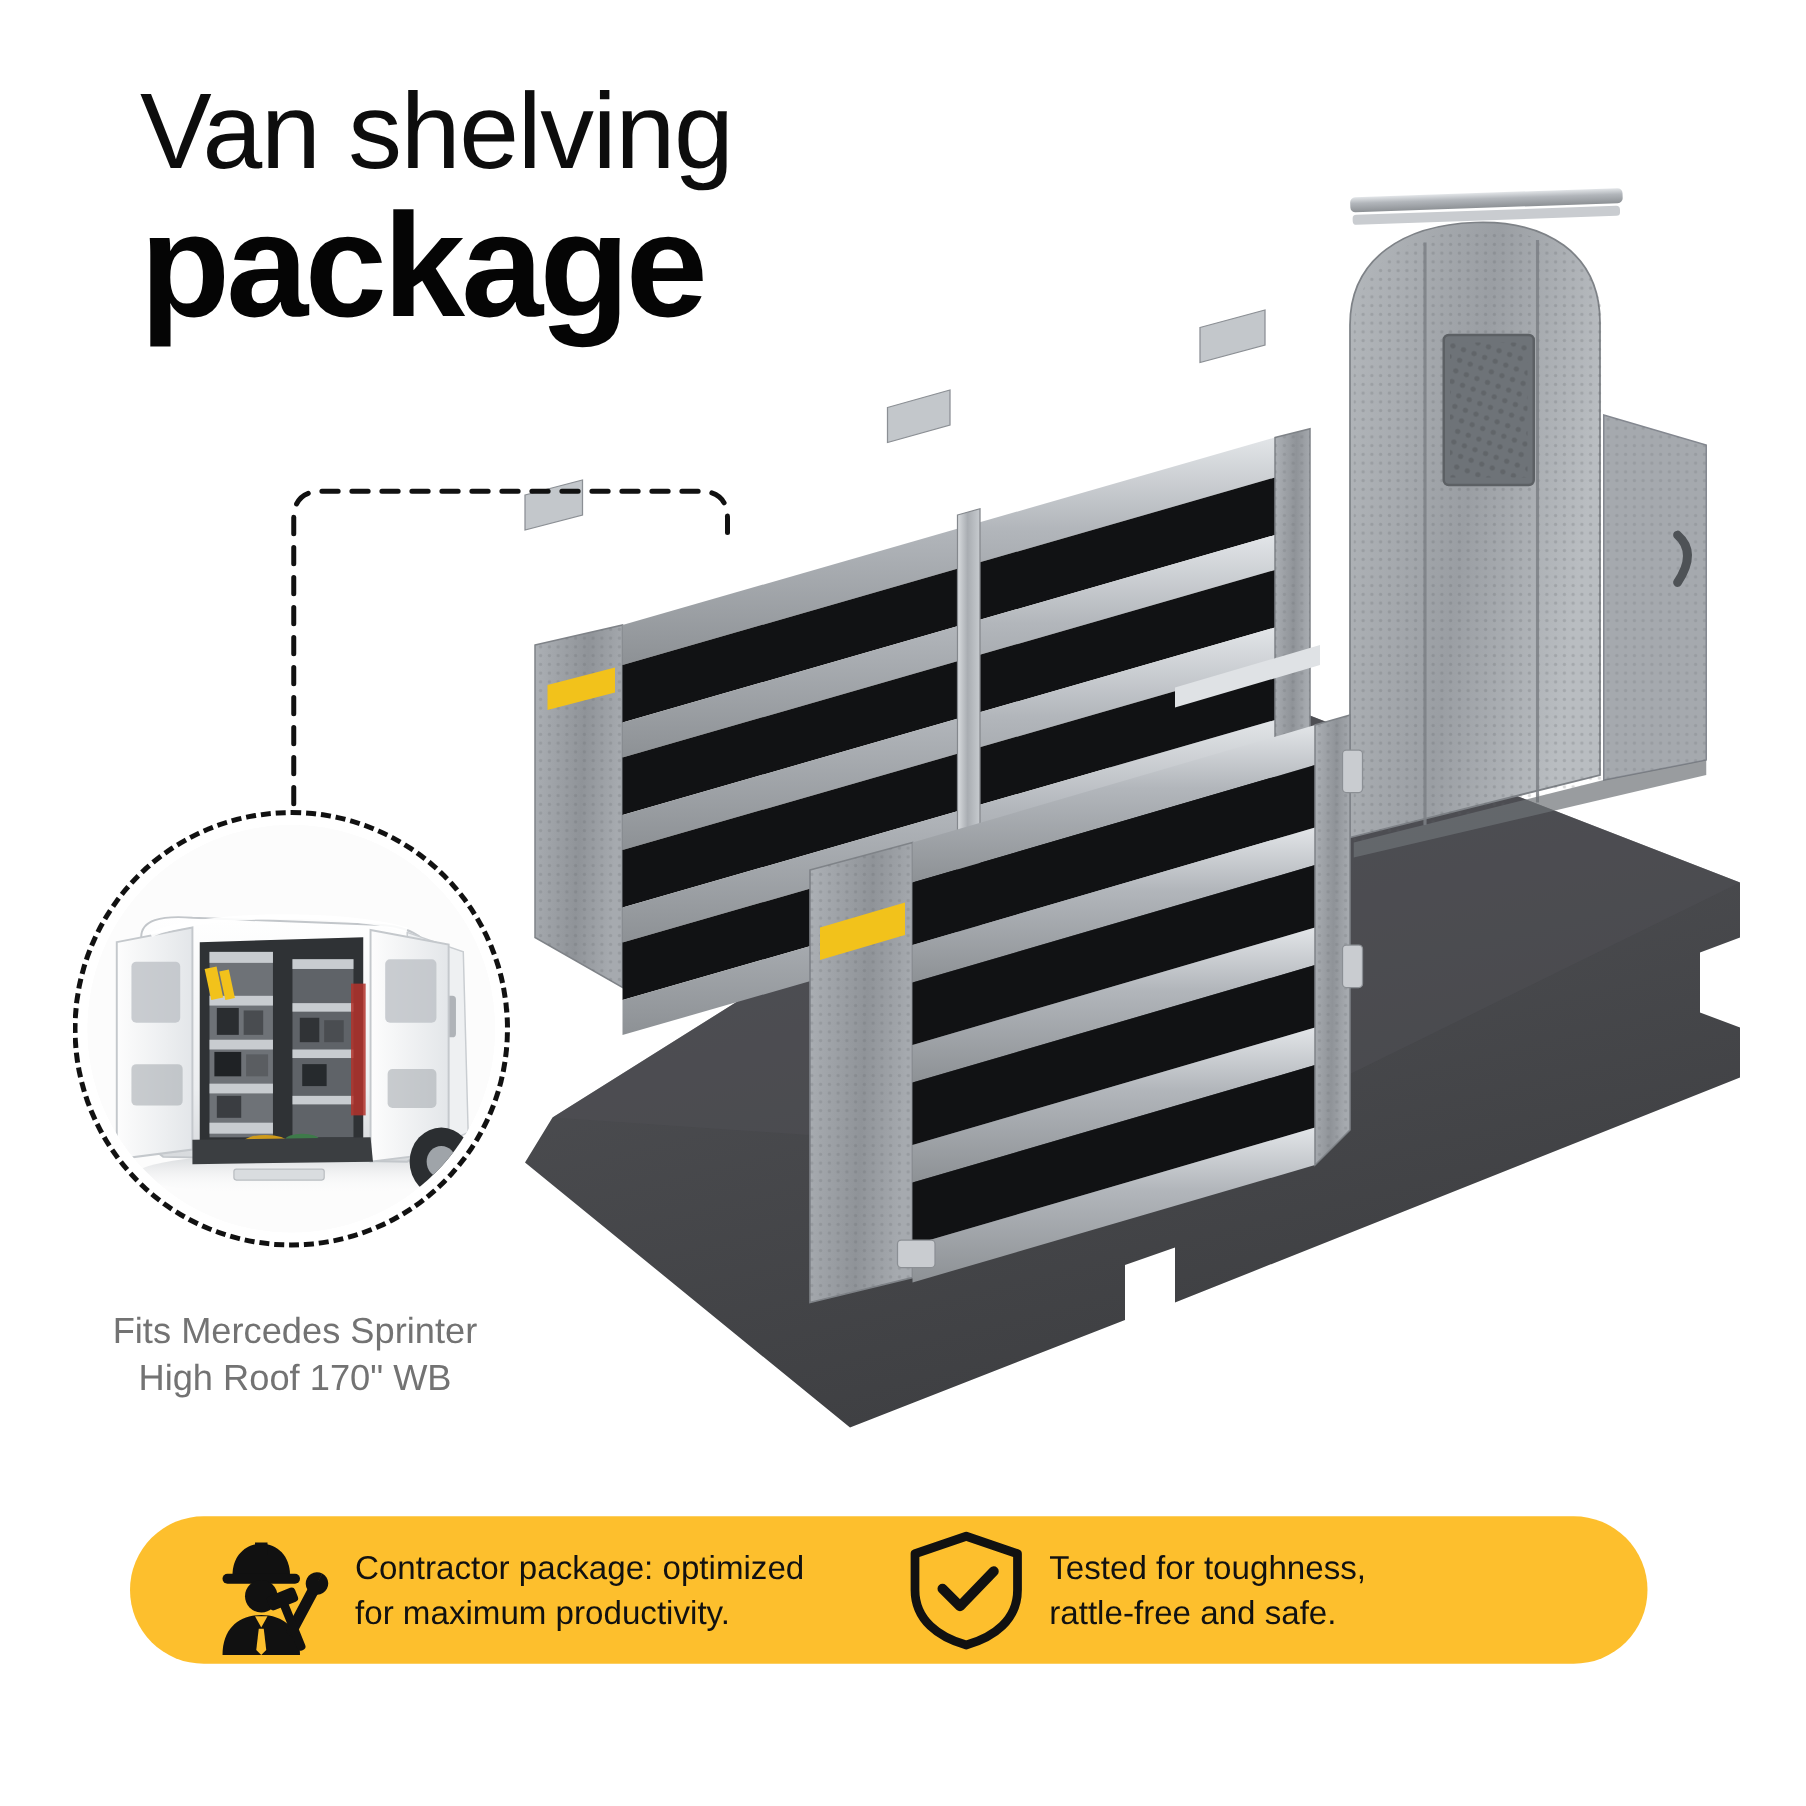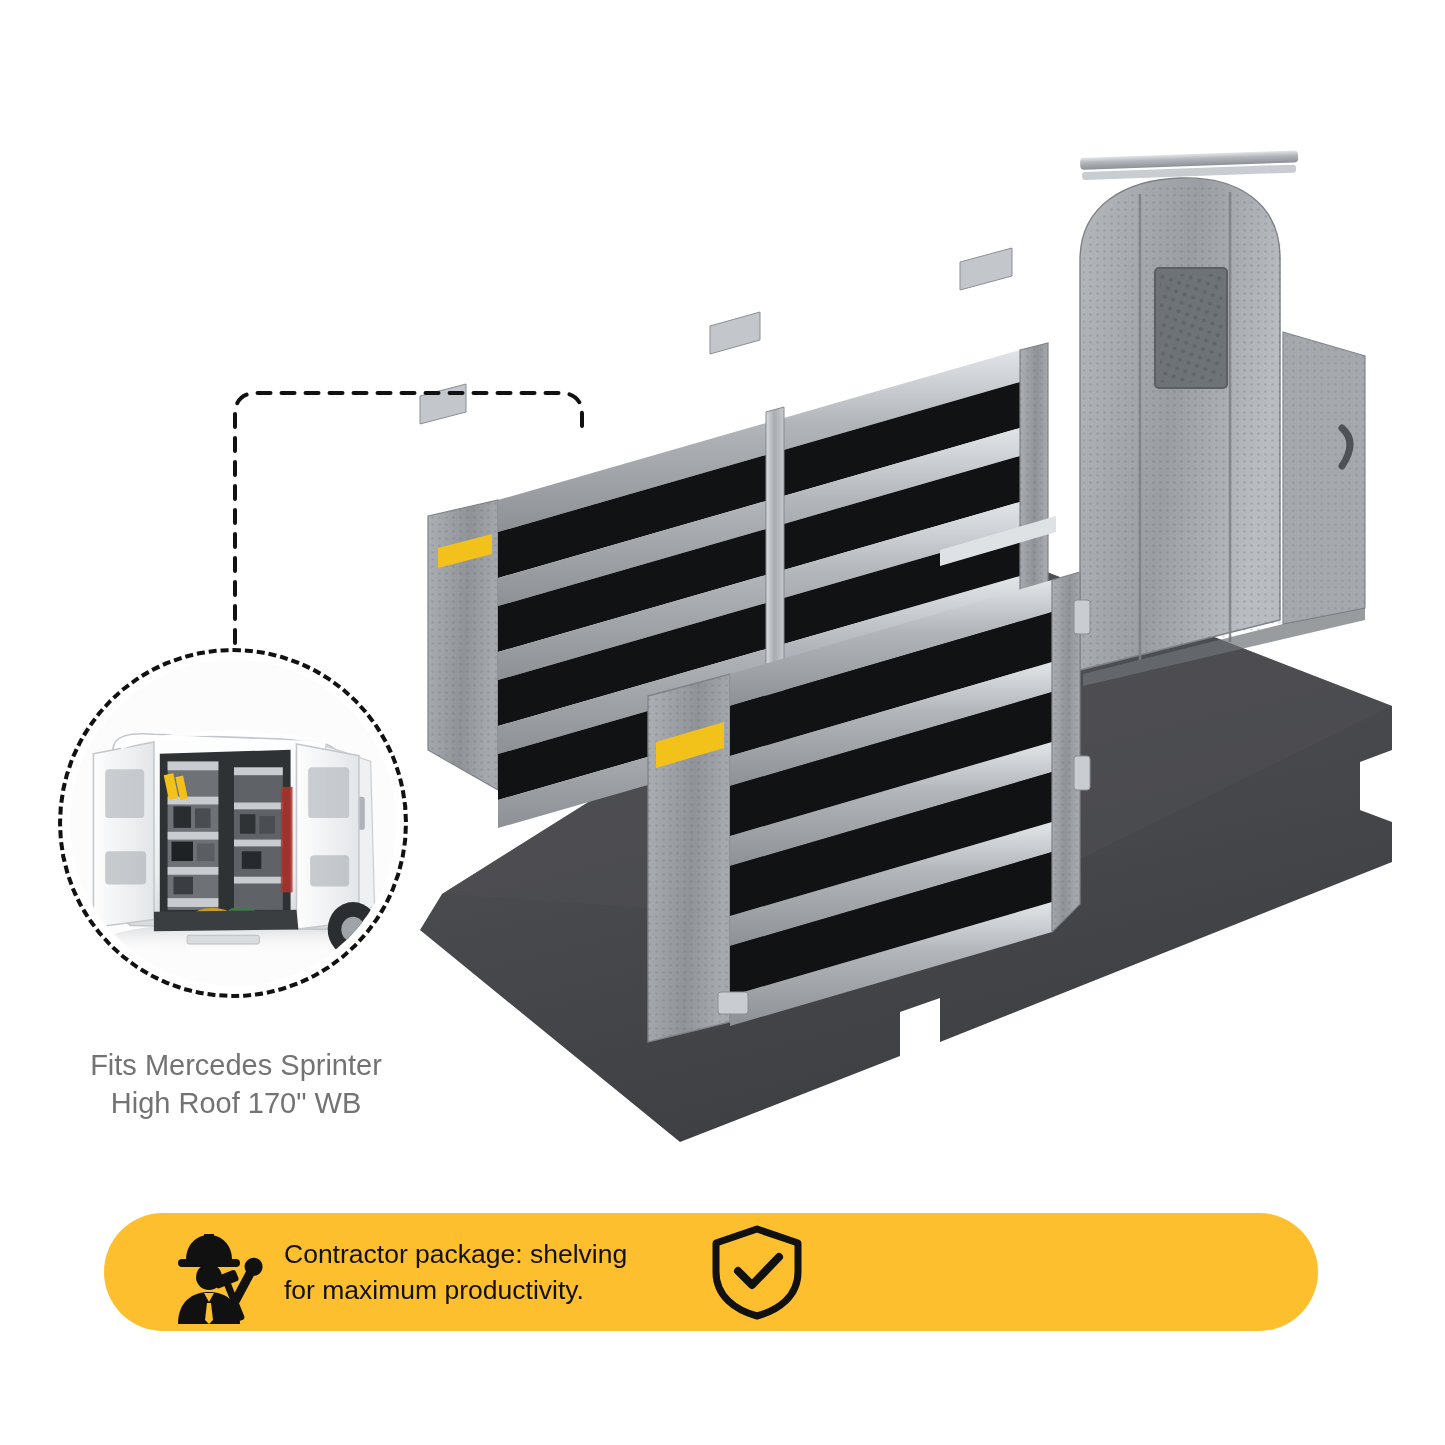--- a/index.html
+++ b/index.html
@@ -66,20 +66,24 @@
   .banner-text.second { margin-left: 18px; }
 
   
   .product { position: absolute; left: 380px; top: 150px; width: 1065px; height: 1060px; }
 </style>
 </head>
 <body>
 
 <div class="stage">
 
+  <div class="title-block">
+    <div class="title-line1">Van shelving</div>
+    <div class="title-line2">package</div>
+  </div>
 
   <div class="product">
     <svg width="1065" height="1060" viewBox="0 0 1065 1060" xmlns="http://www.w3.org/2000/svg">
       <defs>
         <linearGradient id="floorGrad" x1="0" y1="0" x2="0.4" y2="1">
           <stop offset="0%" stop-color="#55565a"></stop>
           <stop offset="100%" stop-color="#3e3f42"></stop>
         </linearGradient>
         <linearGradient id="metalV" x1="0" y1="0" x2="1" y2="0">
           <stop offset="0%" stop-color="#d9dcdf"></stop>
@@ -334,28 +338,30 @@
             <rect x="77" y="44" width="9" height="48" rx="4" fill="#111"></rect>
             <path d="M 81.5 36 a 9 9 0 1 0 0.1 0 l -0.1 8 a 3 3 0 1 1 0 0 Z" fill="#111"></path>
           </g>
 
           <g transform="rotate(-22 68 74)">
             <rect x="64" y="58" width="7" height="44" rx="3" fill="#111"></rect>
             <rect x="56" y="52" width="24" height="12" rx="3" fill="#111"></rect>
           </g>
         </svg>
       </div>
-      <div class="banner-text">Contractor package: shelving
+      <div class="banner-text">Contractor package: optimized
 for maximum productivity.</div>
     </div>
 
     <div class="banner-item second">
       <div class="banner-icon shield">
         <svg viewBox="0 0 96 96" xmlns="http://www.w3.org/2000/svg">
           <path d="M 48 5 L 89 19 L 89 48 C 89 72, 70 86, 48 92 C 26 86, 7 72, 7 48 L 7 19 Z" fill="none" stroke="#111" stroke-width="7" stroke-linejoin="round"></path>
           <path d="M 29 47 L 43 61 L 70 33" fill="none" stroke="#111" stroke-width="8" stroke-linecap="round" stroke-linejoin="round"></path>
         </svg>
       </div>
+      <div class="banner-text second">Tested for toughness,
+rattle-free and safe.</div>
     </div>
 
   </div>
 
 </div>
 
 </body></html>

